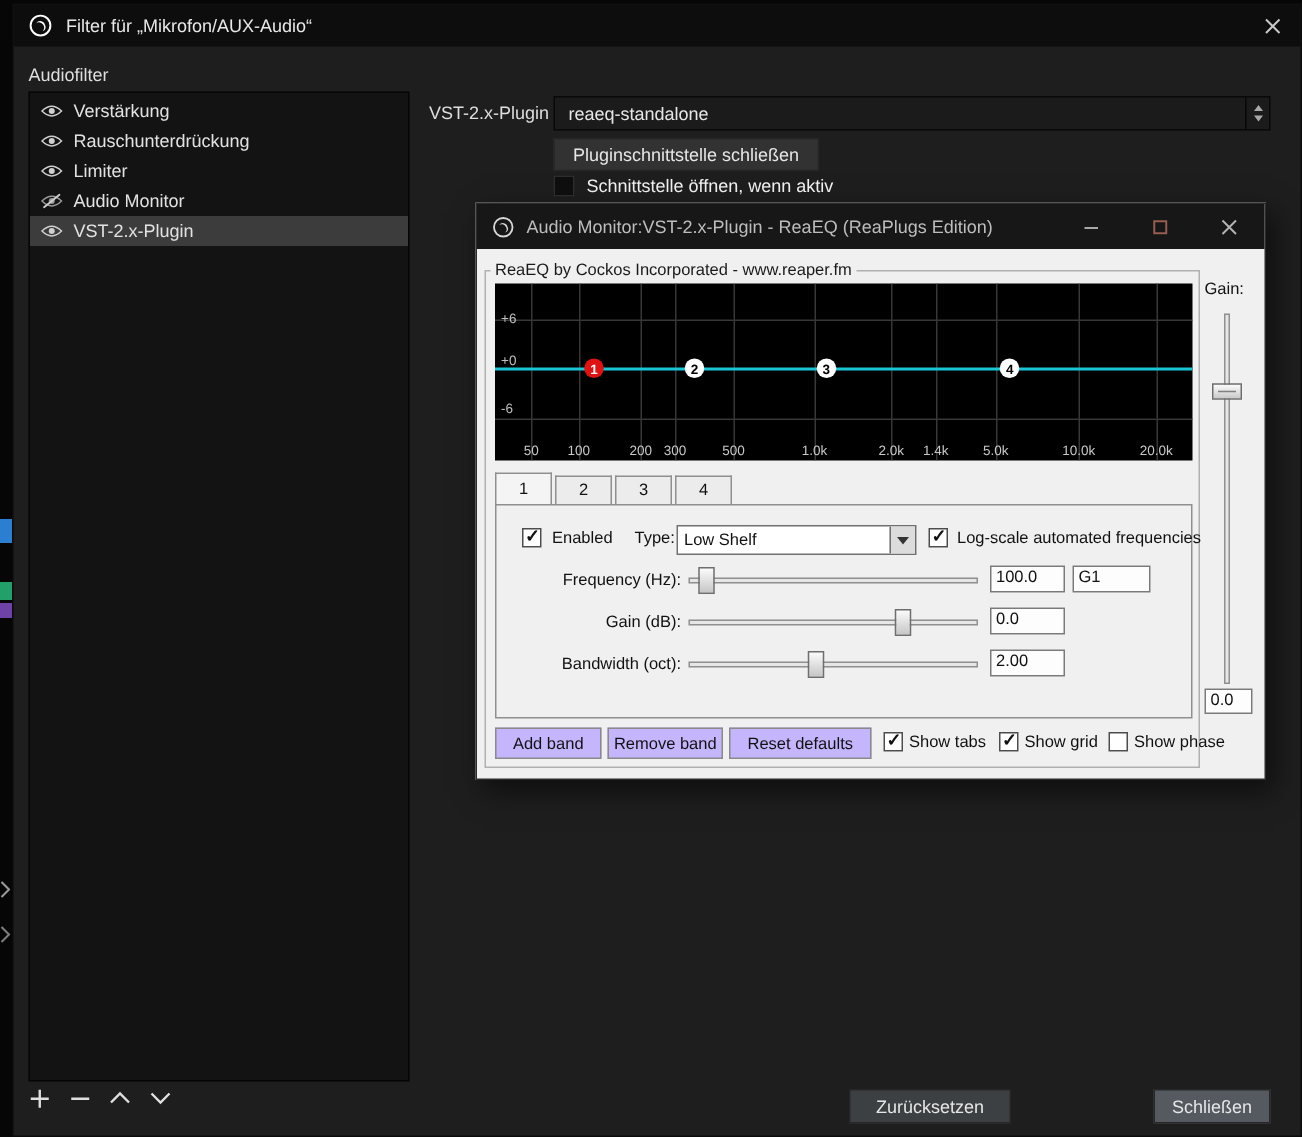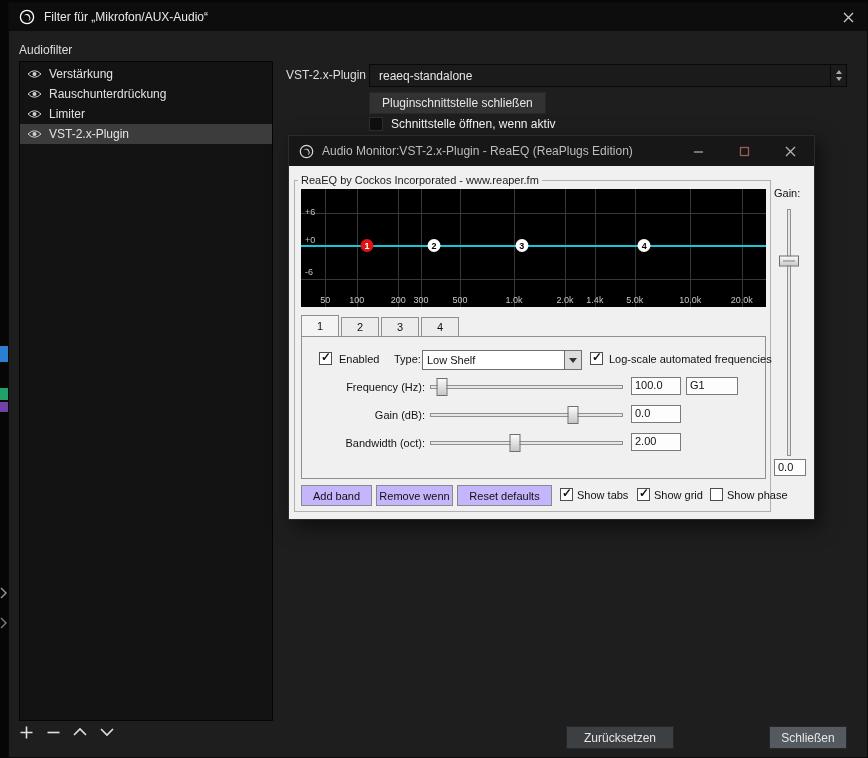--- a/index.html
+++ b/index.html
@@ -34,21 +34,21 @@
 
   .obs-btn { background:#323232; color:#e6e6e6; border:1px solid #272727; font-size:12px; display:flex; align-items:center; justify-content:center; cursor:pointer; }
   .close-iface { position:absolute; left:360px; top:89px; height:22px; padding:0 12px; }
   .open-active { position:absolute; left:360px; top:114px; display:flex; align-items:center; gap:8px; font-size:12px; color:#f2f2f2; }
   .obs-check { width:14px; height:14px; background:#0f0f0f; border:1px solid #2e2e2e; flex:none; }
 
   .btn-reset { position:absolute; left:557px; top:723px; width:108px; height:23px; background:#3c4043; }
   .btn-close { position:absolute; left:760px; top:723px; width:78px; height:23px; background:#545a60; }
 
   
-  .vst-window { position:absolute; left:279px; top:132px; width:527px; height:385px; background:#f0f0f0; border:1px solid #2b2b2b; box-shadow:5px 7px 18px rgba(0,0,0,.55); }
+  .vst-window { position:absolute; left:308px; top:132px; width:527px; height:385px; background:#f0f0f0; border:1px solid #2b2b2b; box-shadow:5px 7px 18px rgba(0,0,0,.55); }
   .vst-titlebar { position:absolute; left:0; top:0; right:0; height:30px; background:#171717; display:flex; align-items:center; gap:8px; padding:0 10px; }
   .vst-title { font-size:12px; color:#bdbdbd; white-space:nowrap; }
   .win-ctl { width:16px; height:16px; display:flex; align-items:center; justify-content:center; cursor:pointer; }
   .win-ctls { margin-left:auto; display:flex; gap:30px; padding-right:6px; }
   .vst-body { position:absolute; left:0; top:30px; right:0; bottom:0; font-size:11px; color:#111; }
 
   .groupbox { position:absolute; left:5px; top:14px; width:477px; height:332px; border:1px solid #b0b0b0; }
   .group-label { position:absolute; left:3px; top:-7px; background:#f0f0f0; padding:0 3px; font-size:11px; color:#1a1a1a; white-space:nowrap; }
 
   .eq-graph { position:absolute; left:12px; top:23px; width:465px; height:118px; background:#000; overflow:hidden; }
@@ -156,20 +156,30 @@
         <span>Rauschunterdrückung</span>
       </div>
       <div class="filter-item">
         <span class="eye">
           <svg width="15" height="10" viewBox="0 0 15 10">
               <path d="M1 5 Q7.5 -1.5 14 5 Q7.5 11.5 1 5 Z" fill="none" stroke="#cfcfcf"></path>
               <circle cx="7.5" cy="5" r="2" fill="#cfcfcf"></circle>
             </svg>
         </span>
         <span>Limiter</span>
+      </div>
+      <div class="filter-item">
+        <span class="eye">
+          <svg width="15" height="10" viewBox="0 0 15 10">
+              <path d="M1 5 Q7.5 -1.5 14 5 Q7.5 11.5 1 5 Z" fill="none" stroke="#9a9a9a"></path>
+              <circle cx="7.5" cy="5" r="2" fill="#9a9a9a"></circle>
+              <line x1="2" y1="9.5" x2="13" y2="0.5" stroke="#cfcfcf" stroke-width="1.2"></line>
+            </svg>
+        </span>
+        <span>Audio Monitor</span>
       </div>
       <div class="filter-item selected">
         <span class="eye">
           <svg width="15" height="10" viewBox="0 0 15 10">
               <path d="M1 5 Q7.5 -1.5 14 5 Q7.5 11.5 1 5 Z" fill="none" stroke="#cfcfcf"></path>
               <circle cx="7.5" cy="5" r="2" fill="#cfcfcf"></circle>
             </svg>
         </span>
         <span>VST-2.x-Plugin</span>
       </div>
@@ -341,21 +351,21 @@
             <div class="h-slider">
               <div class="h-track"></div>
               <div class="h-thumb" style="left: 44%;"></div>
             </div>
             <span class="val-box val-main">2.00</span>
           </div>
         </div>
 
         <div class="vst-footer">
           <span class="win-btn" style="left:12px;width:71px;">Add band</span>
-          <span class="win-btn" style="left:87px;width:77px;">Remove wenn</span>
+          <span class="win-btn" style="left:87px;width:77px;">Remove band</span>
           <span class="win-btn" style="left:168px;width:95px;">Reset defaults</span>
           <span class="fchk" style="left:271px;">
             <span class="win-check checked"></span>
             <span>Show tabs</span>
           </span>
           <span class="fchk" style="left:348px;">
             <span class="win-check checked"></span>
             <span>Show grid</span>
           </span>
           <span class="fchk" style="left:421px;">

